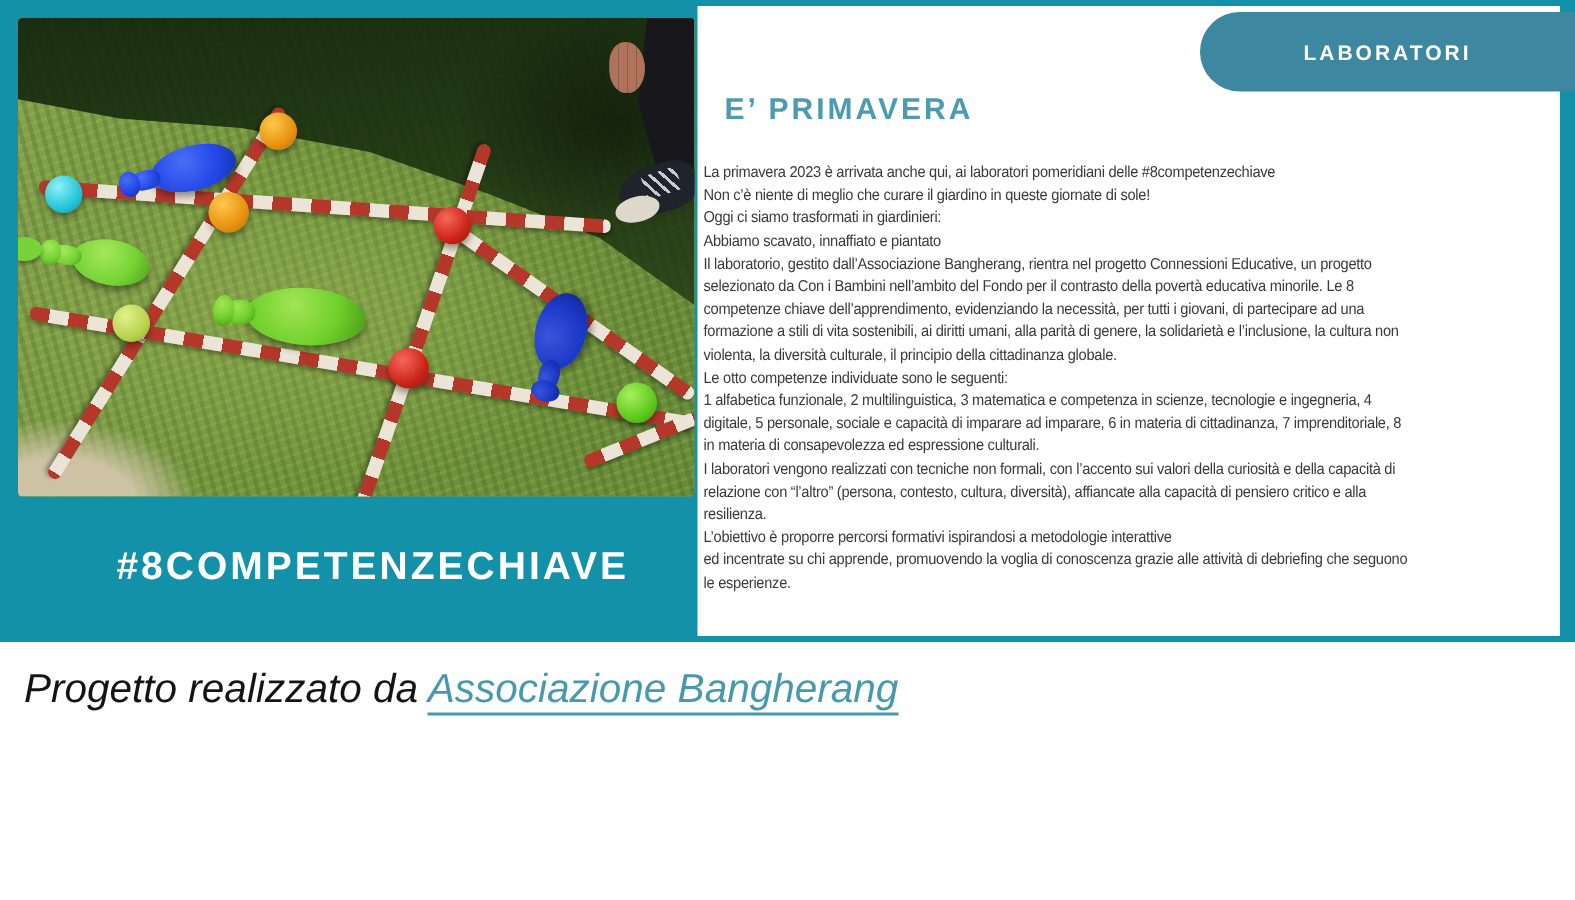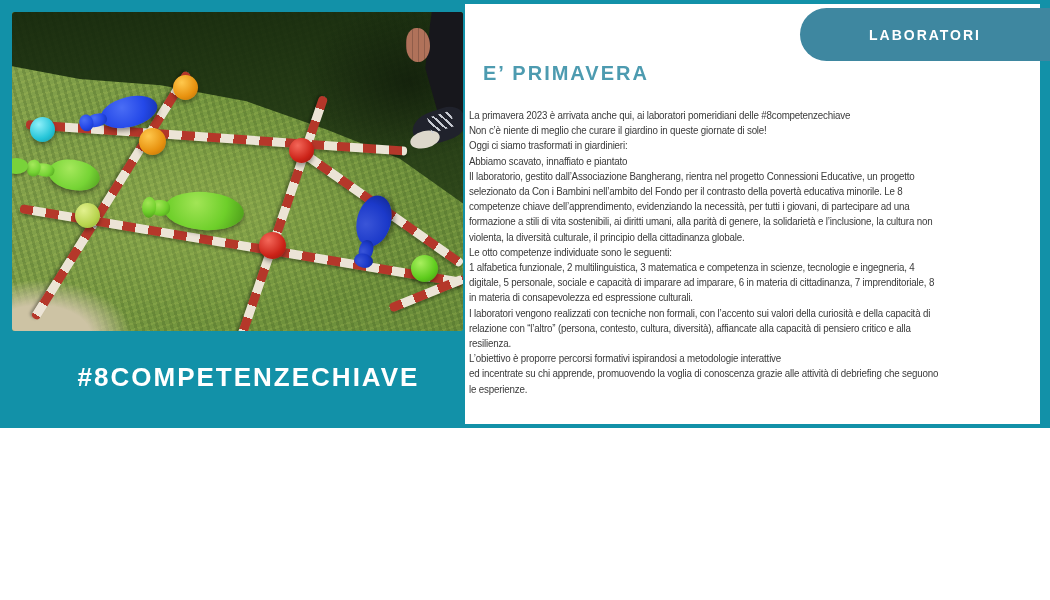--- a/index.html
+++ b/index.html
@@ -178,14 +178,17 @@
           <div>ed incentrate su chi apprende, promuovendo la voglia di conoscenza grazie alle attività di debriefing che seguono</div>
           <div>le esperienze.</div>
         </div>
     </div>
 
     <div class="badge">
       <span>LABORATORI</span>
     </div>
   </div>
 
+  <div class="footer">
+    <span>Progetto realizzato da </span><a class="link">Associazione Bangherang</a>
+  </div>
 
 </div>
 
 </body></html>

